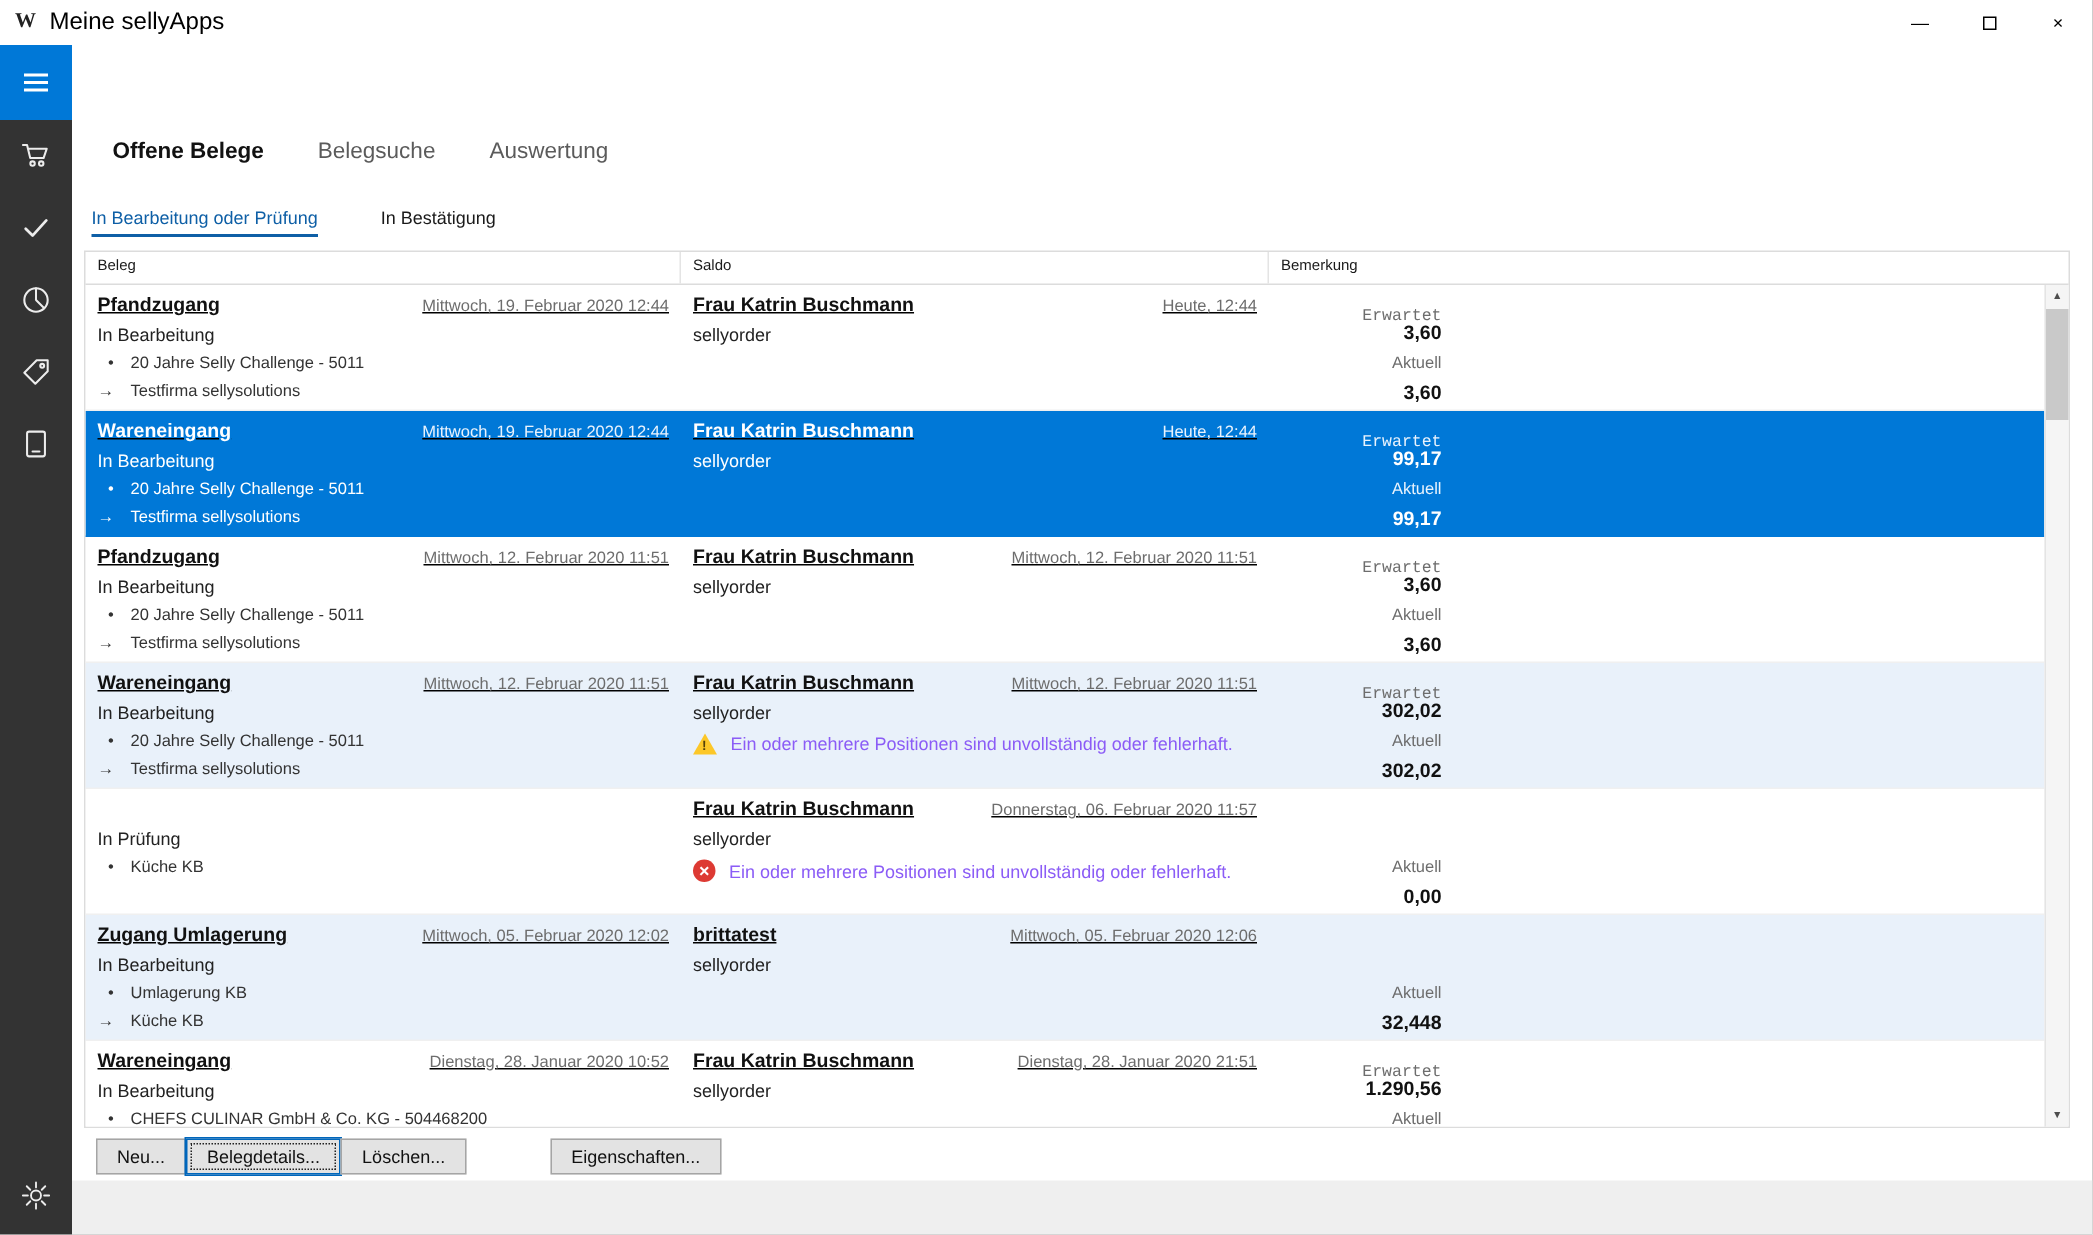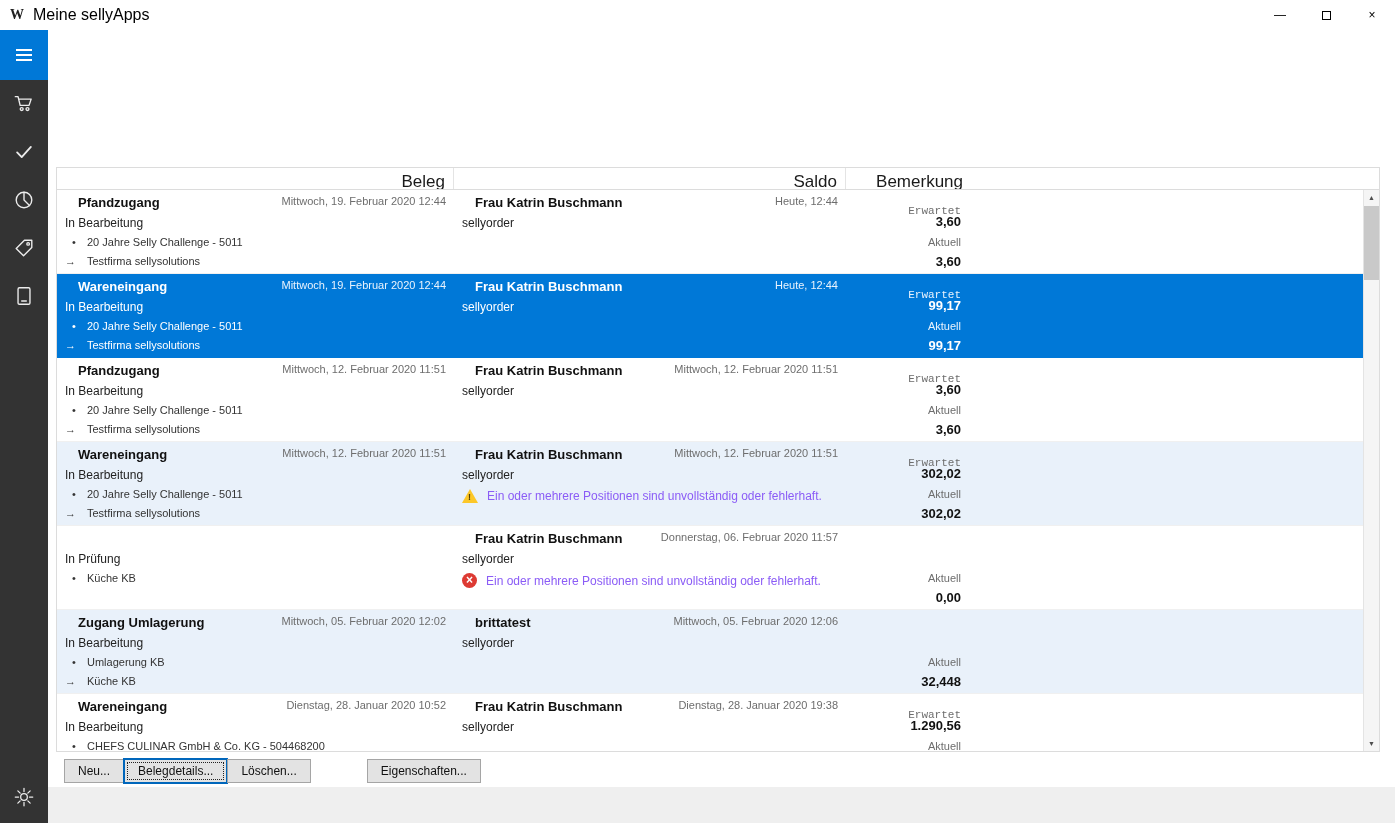--- a/index.html
+++ b/index.html
@@ -42,31 +42,31 @@
   .tab.active { font-weight:bold; color:#121212; }
 
   .pivots { position:absolute; left:13px; top:108px; display:flex; }
   .pivot { font-size:12px; color:#1a1a1a; padding-bottom:4px; }
   .pivot.active { color:#0e5fa6; border-bottom:2px solid #0e5fa6; }
   .pivot + .pivot { margin-left:42px; }
 
   
   .doc-table { position:absolute; left:8px; top:137px; width:1324px; height:585px; border:1px solid #dcdcdc; background:#fff; }
   .thead { display:grid; grid-template-columns:397px 392px 125px 1fr; height:22px; border-bottom:1px solid #dcdcdc; }
-  .th { font-size:17px; color:#1a1a1a; padding:4px 8px 0 8px; border-right:1px solid #e4e4e4; white-space:nowrap; overflow:hidden;text-align:right; }
+  .th { font-size:10px; color:#1a1a1a; padding:4px 8px 0 8px; border-right:1px solid #e4e4e4; white-space:nowrap; overflow:hidden; }
   .th:last-child { border-right:none; }
 
   .tbody { position:absolute; left:0; top:22px; width:1306px; height:561px; overflow:hidden; }
 
   .trow { display:grid; grid-template-columns:397px 392px 125px 1fr; height:84px; background:#fff; border-bottom:1px solid #f0f0f0; }
   .trow.zebra { background:#e9f1fa; }
   .trow.selected { background:#0078d7; border-bottom-color:#0078d7; }
 
   .cell { position:relative; overflow:hidden; }
-  .l1 { position:absolute; left:21px; right:8px; top:5px; display:flex; justify-content:space-between; align-items:flex-start; }
+  .l1 { position:absolute; left:8px; right:8px; top:5px; display:flex; justify-content:space-between; align-items:flex-end;text-decoration:underline; }
   .rtype,.rname { font-size:13px; font-weight:bold; color:#111; white-space:nowrap; }
   .rdate { font-size:11px; color:#6d6d6d; white-space:nowrap; }
   .l2 { position:absolute; left:8px; top:26px; font-size:12px; color:#222; }
   .lsub { position:absolute; left:8px; font-size:11px; color:#333; display:flex; white-space:nowrap; }
   .l3 { top:46px; } .l4 { top:65px; }
   .glyph { display:inline-block; flex:0 0 22px; width:22px; }
   .glyph.bullet { padding-left:7px; }
   .msgline { position:absolute; left:8px; top:47px; display:flex; align-items:center; gap:9px; font-size:12px; color:#8b5cf6; white-space:nowrap; }
   .msgicon { flex:0 0 auto; }
   .icon-warning { width:0; height:0; border-left:8px solid transparent; border-right:8px solid transparent; border-bottom:14px solid #fcc728; position:relative; }
@@ -156,21 +156,30 @@
     <svg width="20" height="20" viewBox="0 0 24 24">
         <circle cx="12" cy="12" r="4"></circle>
         <path d="M12 1.5v4M12 18.5v4M1.5 12h4M18.5 12h4M4.6 4.6l2.8 2.8M16.6 16.6l2.8 2.8M19.4 4.6l-2.8 2.8M7.4 16.6l-2.8 2.8"></path>
       </svg>
   </div>
 </div>
 
 <div class="content">
 
 
-
+  <div class="tabs">
+    <span class="tab active">Offene Belege</span>
+    <span class="tab">Belegsuche</span>
+    <span class="tab">Auswertung</span>
+  </div>
+
+  <div class="pivots">
+    <span class="pivot active">In Bearbeitung oder Prüfung</span>
+    <span class="pivot">In Bestätigung</span>
+  </div>
 
   <div class="doc-table">
     <div class="thead">
       <div class="th">Beleg</div>
       <div class="th">Saldo</div>
       <div class="th">Bemerkung</div>
     </div>
     <div class="tbody" id="rows">
   <div class="trow">
     <div class="cell">
@@ -378,21 +387,21 @@
       <div class="l2">In Bearbeitung</div>
       <div class="lsub l3">
         <span class="glyph bullet">•</span>
         <span>CHEFS CULINAR GmbH &amp; Co. KG - 504468200</span>
       </div>
 
     </div>
     <div class="cell">
       <div class="l1">
         <span class="rname">Frau Katrin Buschmann</span>
-        <span class="rdate">Dienstag, 28. Januar 2020 19:38</span>
+        <span class="rdate">Dienstag, 28. Januar 2020 21:51</span>
       </div>
       <div class="l2">sellyorder</div>
 
     </div>
     <div class="cell">
       <div class="s-lab s1">Erwartet</div>
       <div class="s-val s2">1.290,56</div>
       <div class="s-lab s3">Aktuell</div>
       <div class="s-val s4"></div>
     </div>

